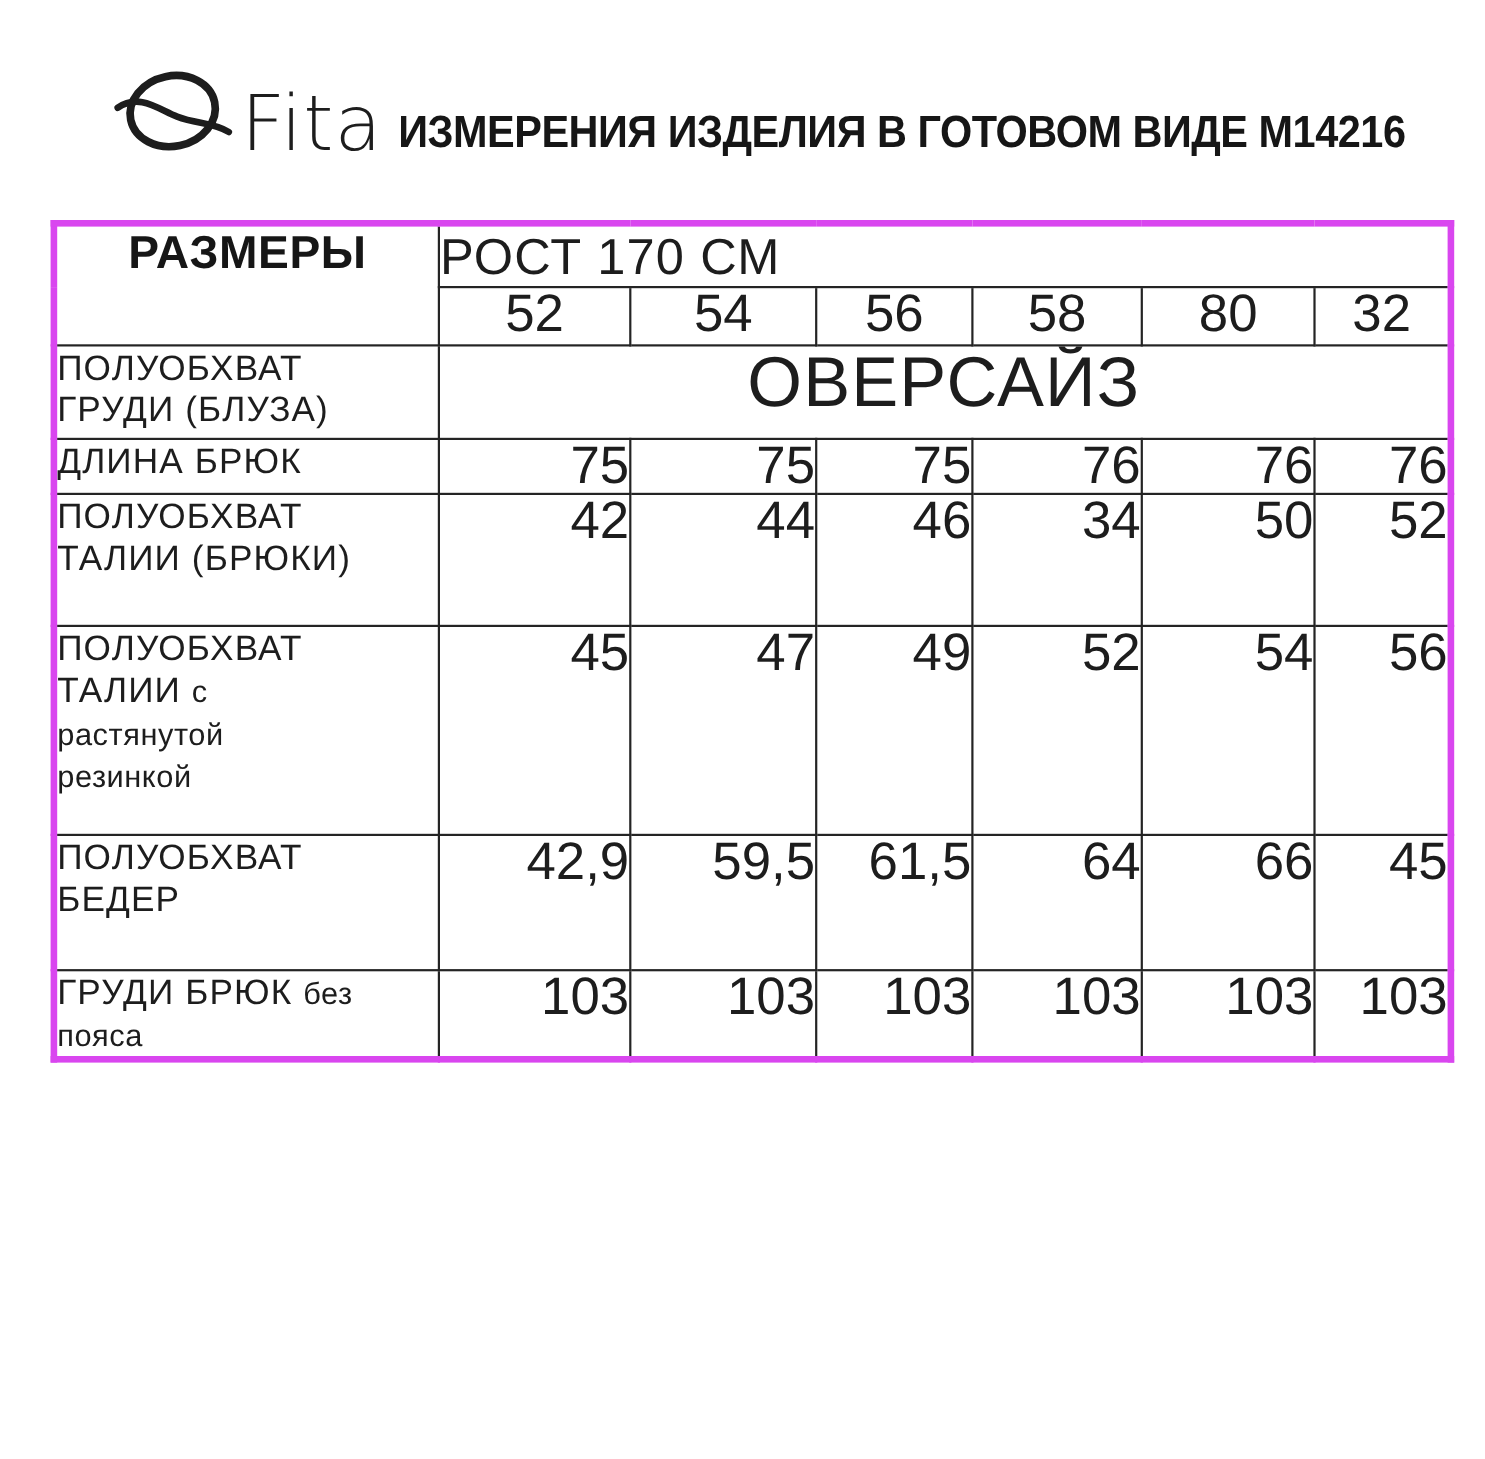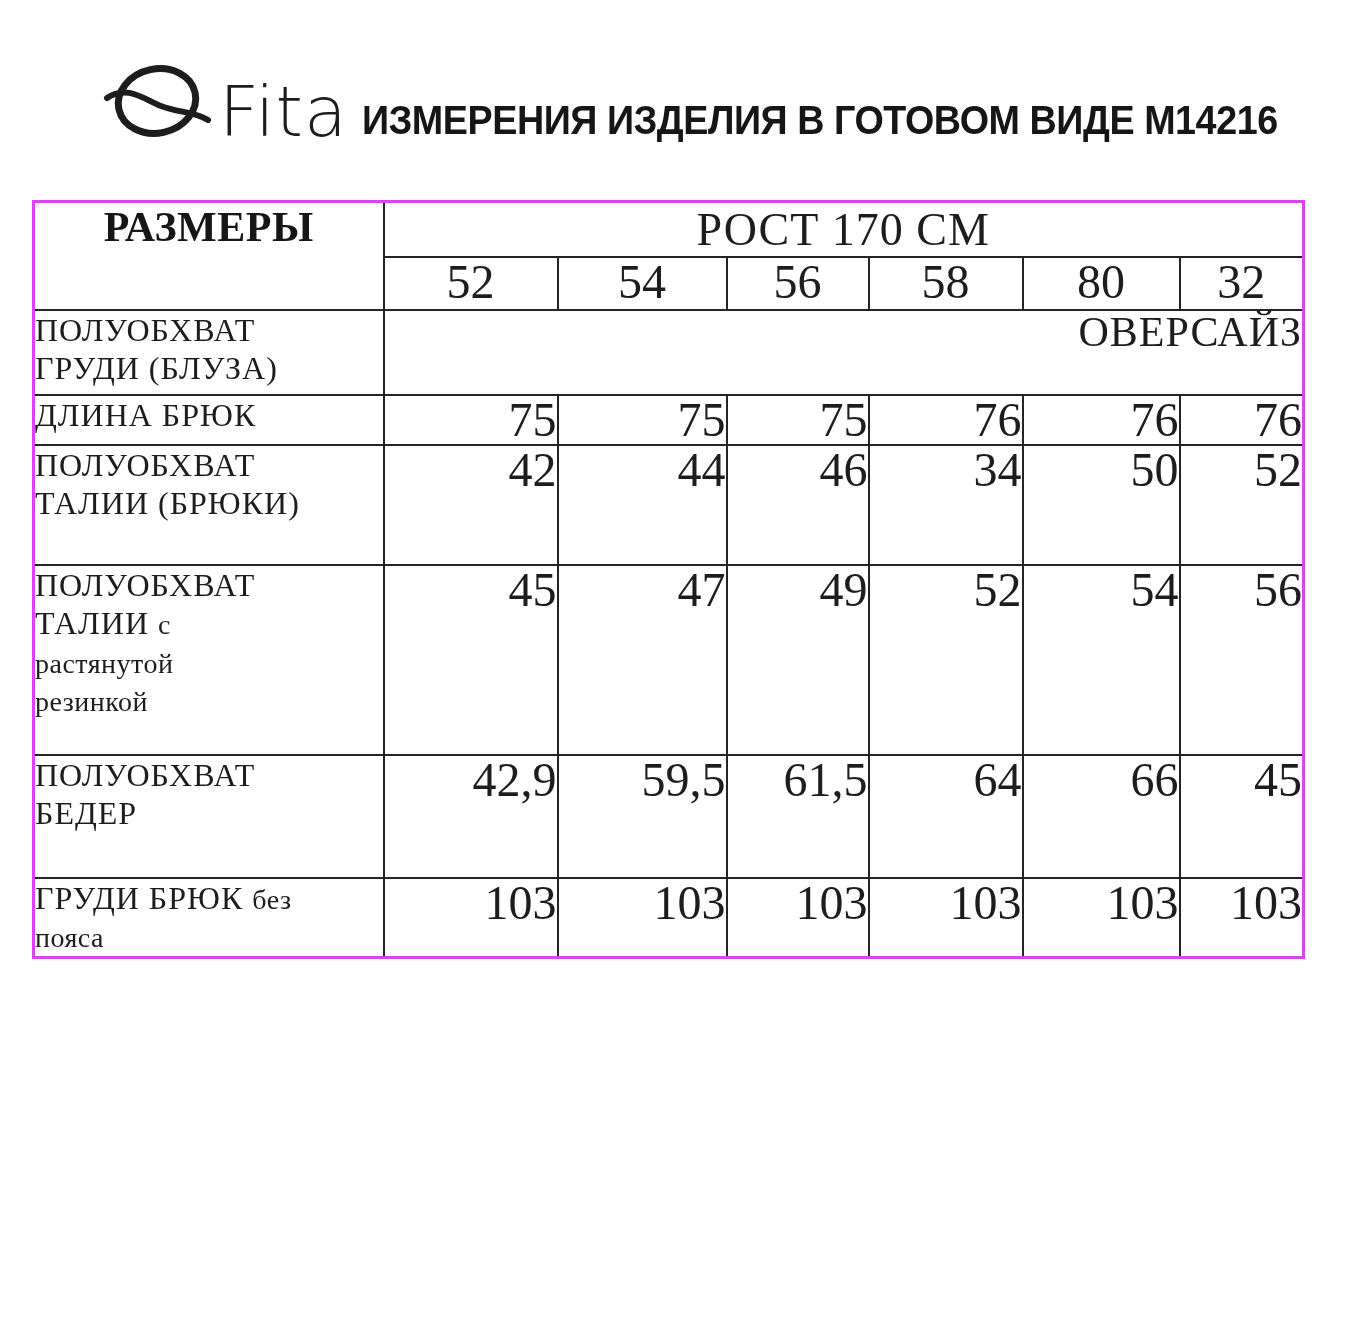--- a/index.html
+++ b/index.html
@@ -16,59 +16,58 @@
   .logo{position:absolute;left:95px;top:56px;width:260px;height:122px;}
   .page-title{
     position:absolute;left:362px;top:97px;
     font-size:41px;font-weight:bold;letter-spacing:-0.5px;
     transform:scaleX(0.92);transform-origin:left top;
     white-space:nowrap;color:#161616;
   }
 
   
   table.size-table{
-    position:absolute;left:32px;top:200px;
+    position:absolute;left:46px;top:200px;
     width:1270px;
     border-collapse:collapse;table-layout:fixed;
-    border:3px solid #d946ef;
-    font-family:Liberation Serif, serif;
+    border:6px solid #d946ef;
   }
   table.size-table td{
     border:2px solid #242424;
     vertical-align:top;
     padding:0;
     overflow:hidden;
   }
   col.c0{width:350px;} col.c1{width:174px;} col.c2{width:169px;}
   col.c3{width:142px;} col.c4{width:154px;} col.c5{width:157px;} col.c6{width:124px;}
 
   tr.h1{height:52px;} tr.h2{height:53px;}
   tr.r-chest{height:85px;} tr.r-blouse{height:47px;}
   tr.r-waist{height:120px;} tr.r-waist-elastic{height:190px;}
   tr.r-hips{height:123px;} tr.r-pants{height:73px;}
 
   td.corner{
     text-align:center;font-weight:bold;font-size:42px;
     padding-top:5px;letter-spacing:0.5px;color:#161616;
   }
   td.rost{
-    text-align:center;font-size:46px;padding-top:3px;
+    text-align:left;font-size:46px;padding-top:3px;
     letter-spacing:1px;
   }
   td.size{
     text-align:center;font-size:48px;padding-top:2px;line-height:1;
   }
   td.label{
     font-size:32px;line-height:1.2;letter-spacing:1px;
     padding:6px 8px 0 14px;
     white-space:pre-line;
   }
   td.label .ln{font-size:28px;letter-spacing:0.5px;}
   td.oversize{
-    text-align:right;font-size:42px;padding-top:4px;letter-spacing:1px;line-height:1;
+    text-align:center;font-size:64px;padding-top:4px;letter-spacing:1px;line-height:1;
   }
   td.val{
     text-align:right;font-size:48px;line-height:1;
     padding:2px 14px 0 0;
   }
 </style>
 </head>
 <body>
 
 <div class="page">

